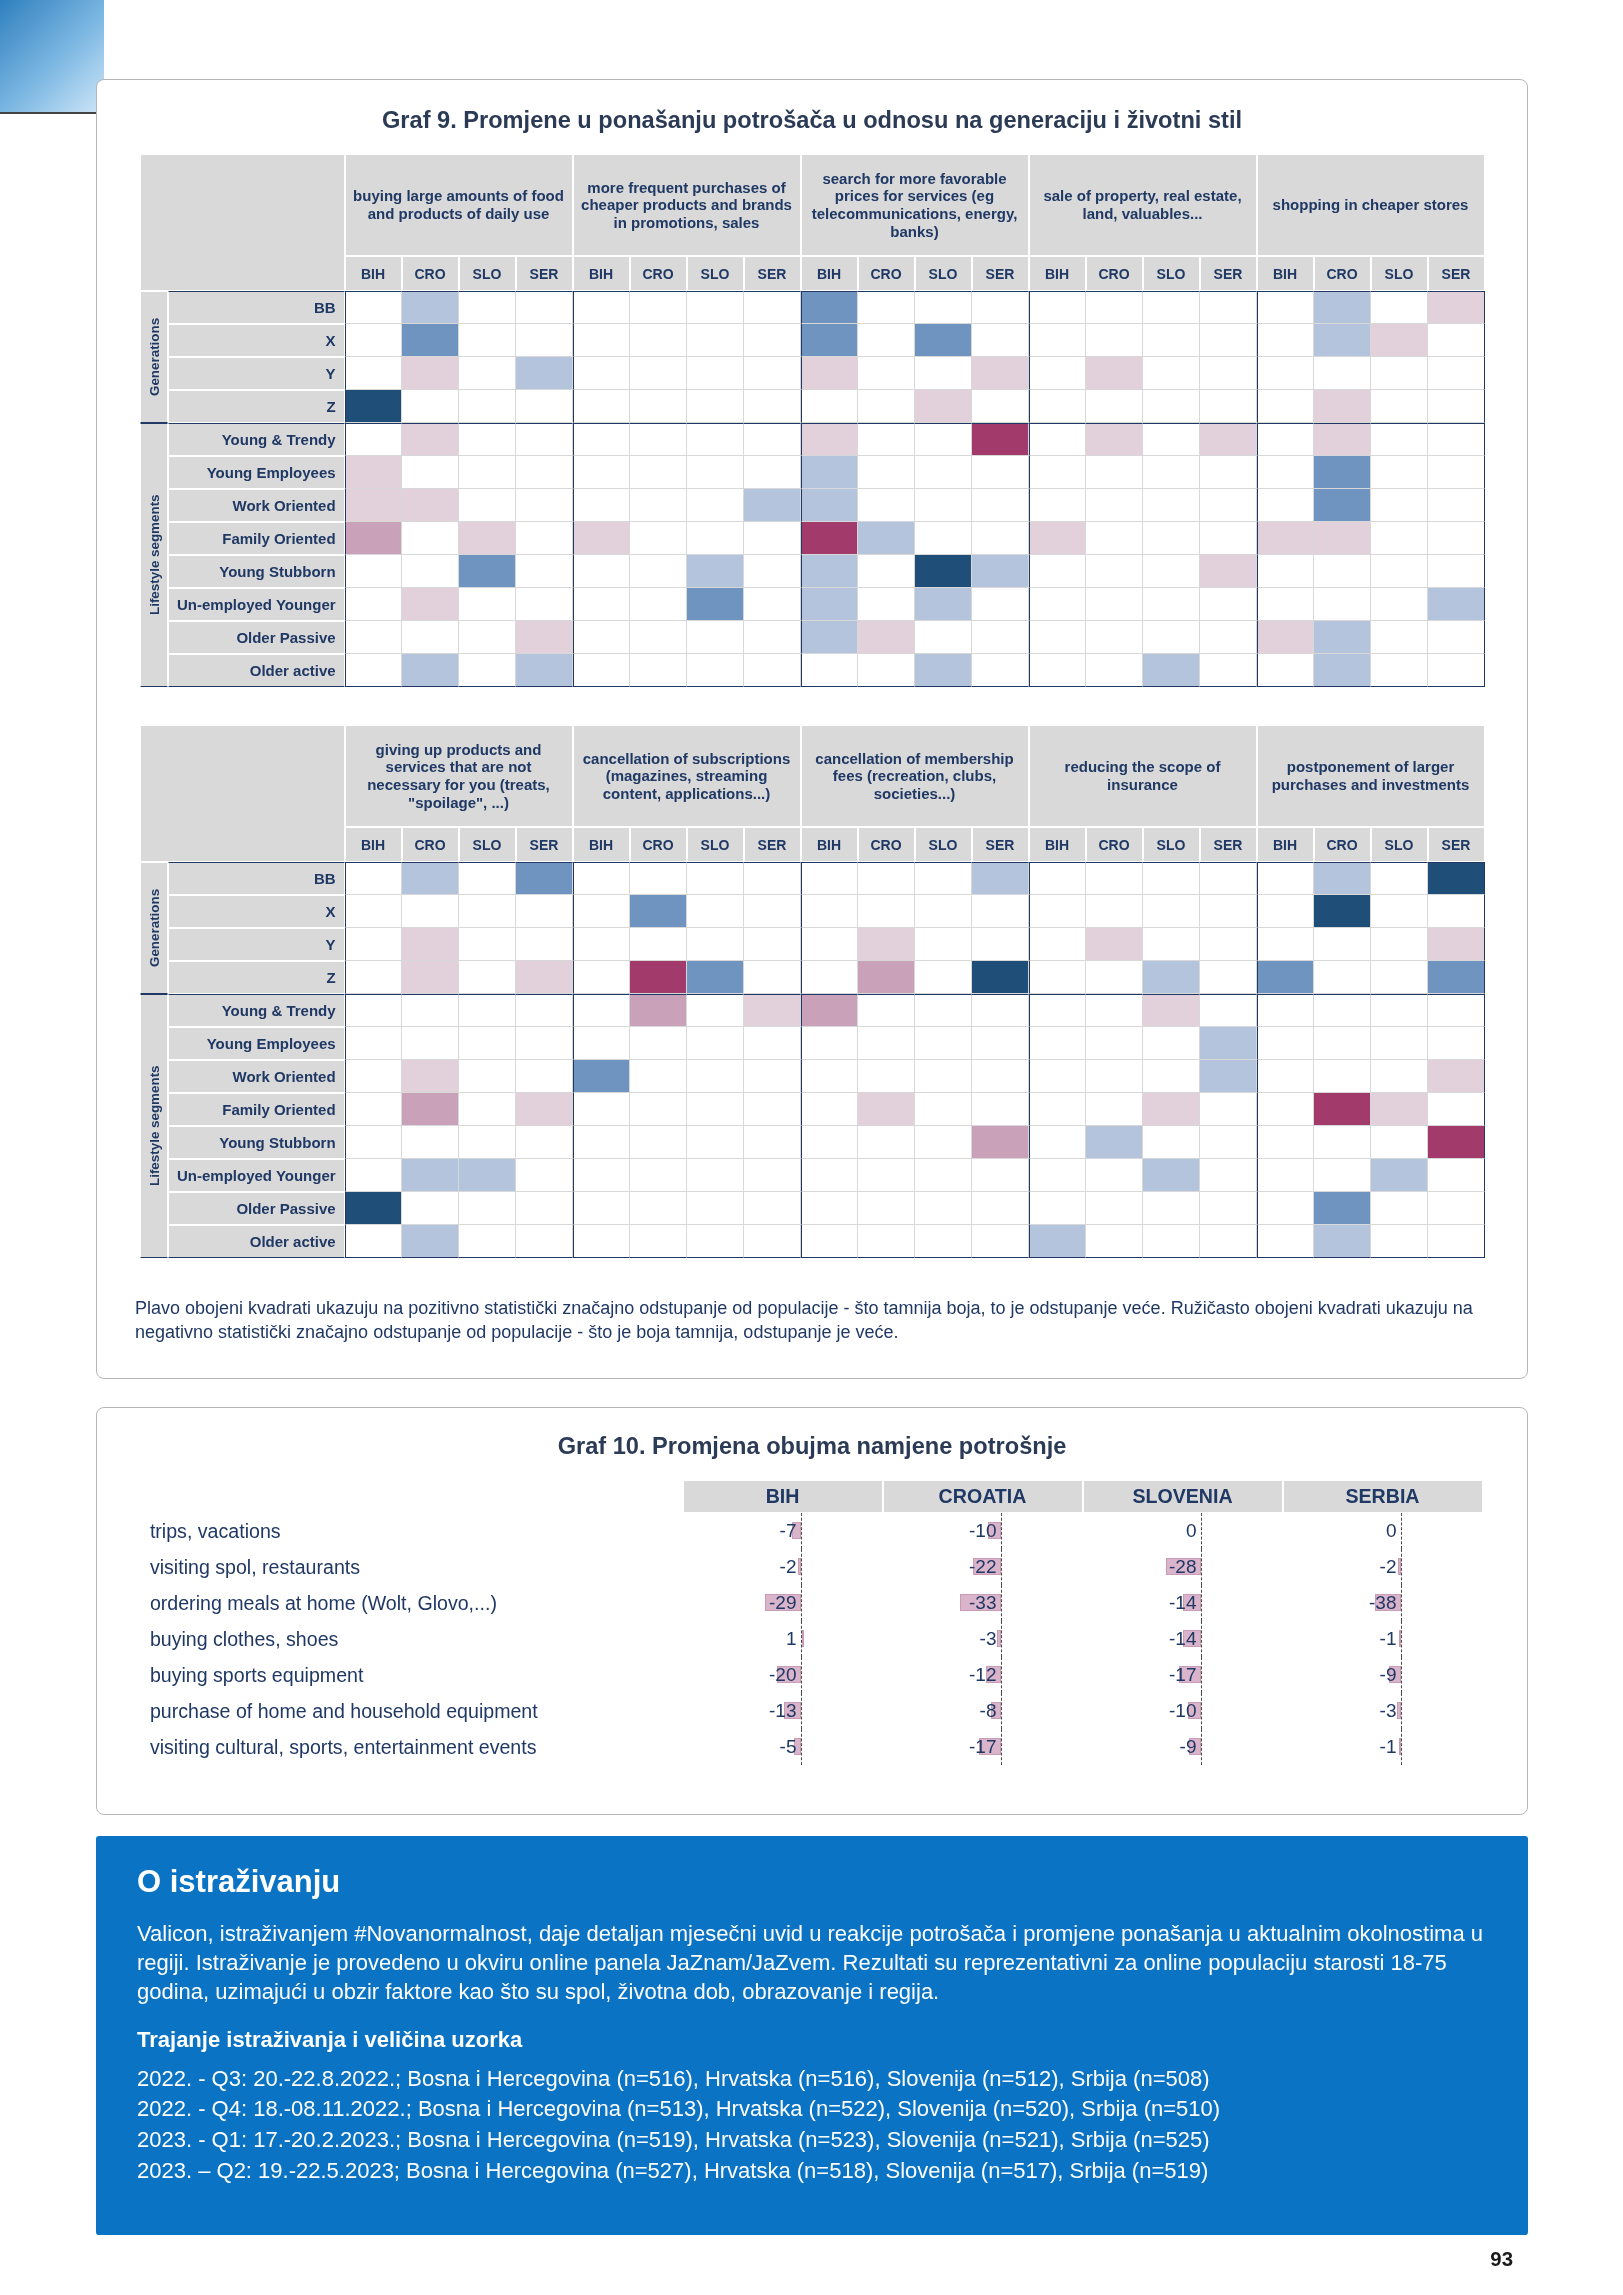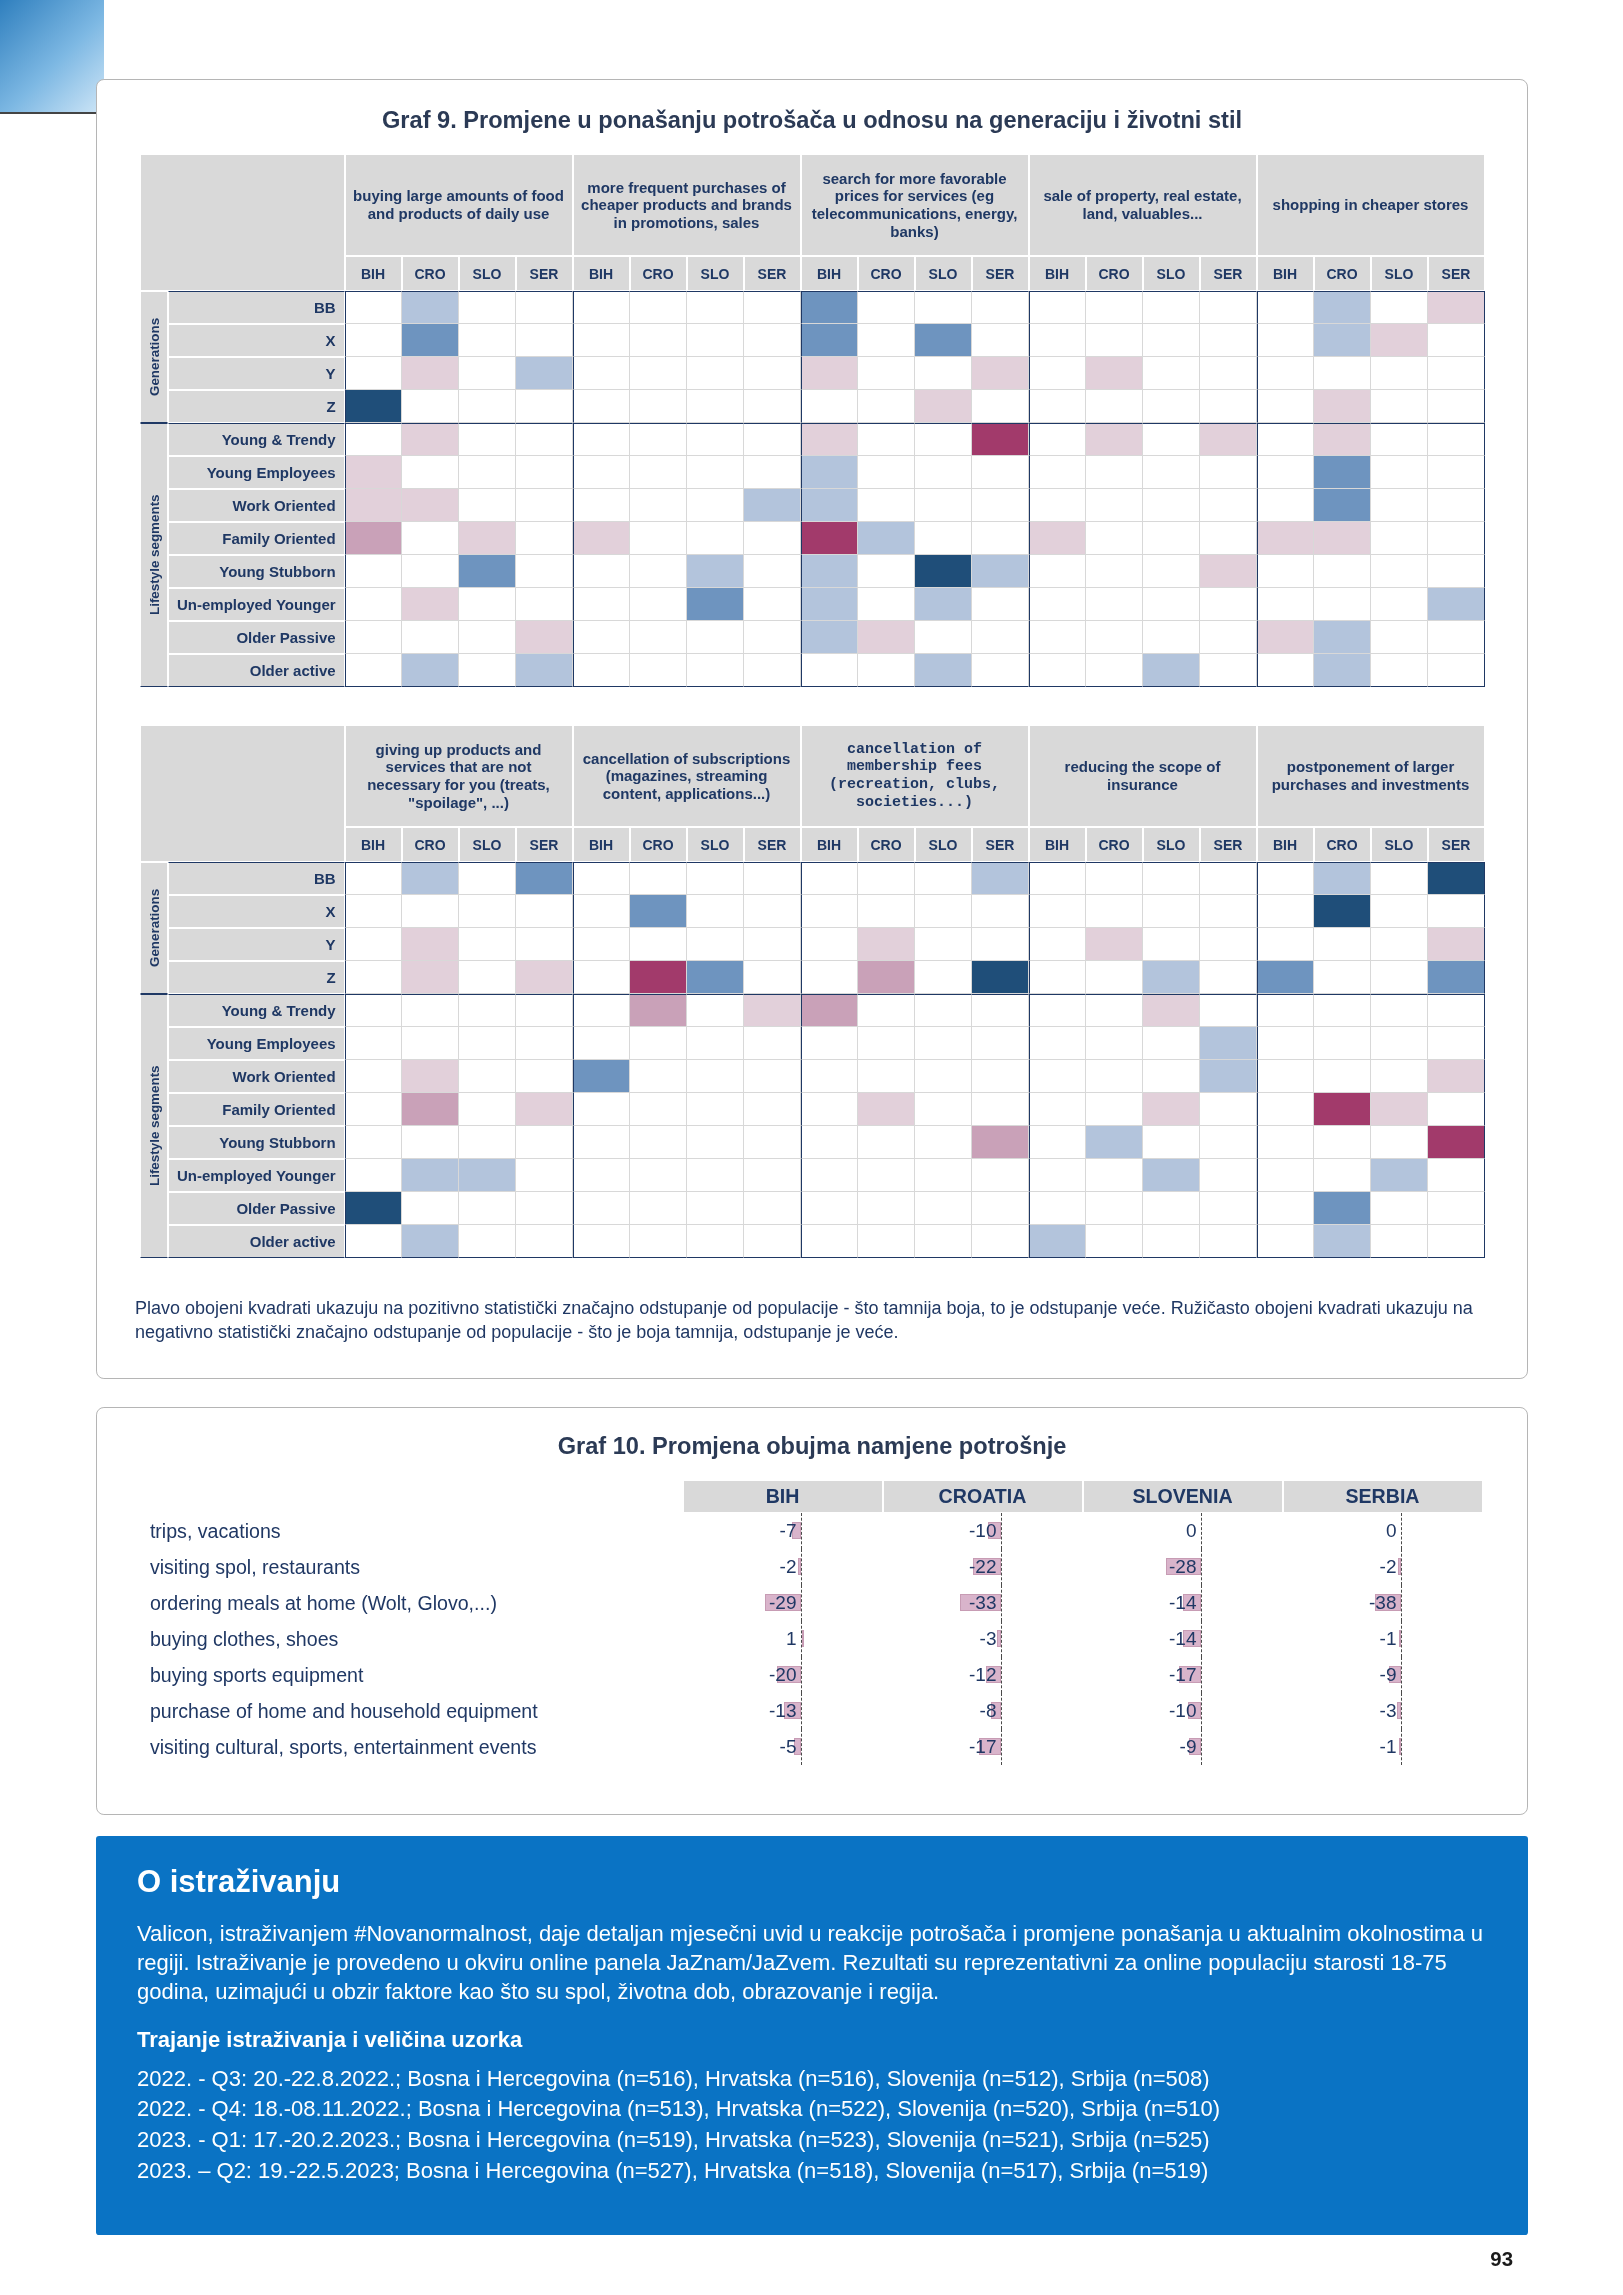--- a/index.html
+++ b/index.html
@@ -353,21 +353,21 @@
           <div class="hm-cell bottom-line" style="grid-area: 14 / 20; background: rgb(179, 196, 220);"></div>
           <div class="hm-cell bottom-line" style="grid-area: 14 / 21;"></div>
           <div class="hm-cell gend bottom-line" style="grid-area: 14 / 22;"></div>
         </div>
       </div>
     <div id="hm-block-2" class="hm-wrap">
         <div class="hm-grid">
           <div class="hm-corner" style="grid-area: 1 / 1 / 3 / 3;"></div>
           <div class="hm-ghead" style="grid-area: 1 / 3 / auto / span 4;">giving up products and services that are not necessary for you (treats, "spoilage", ...)</div>
           <div class="hm-ghead" style="grid-area: 1 / 7 / auto / span 4;">cancellation of subscriptions (magazines, streaming content, applications...)</div>
-          <div class="hm-ghead" style="grid-area: 1 / 11 / auto / span 4; font-family: Liberation Mono, monospace;">cancellation of membership fees (recreation, clubs, societies...)</div>
+          <div class="hm-ghead" style="grid-area: 1 / 11 / auto / span 4;">cancellation of membership fees (recreation, clubs, societies...)</div>
           <div class="hm-ghead" style="grid-area: 1 / 15 / auto / span 4;">reducing the scope of insurance</div>
           <div class="hm-ghead" style="grid-area: 1 / 19 / auto / span 4;">postponement of larger purchases and investments</div>
           <div class="hm-chead" style="grid-area: 2 / 3;">BIH</div>
           <div class="hm-chead" style="grid-area: 2 / 4;">CRO</div>
           <div class="hm-chead" style="grid-area: 2 / 5;">SLO</div>
           <div class="hm-chead" style="grid-area: 2 / 6;">SER</div>
           <div class="hm-chead" style="grid-area: 2 / 7;">BIH</div>
           <div class="hm-chead" style="grid-area: 2 / 8;">CRO</div>
           <div class="hm-chead" style="grid-area: 2 / 9;">SLO</div>
           <div class="hm-chead" style="grid-area: 2 / 10;">SER</div>

